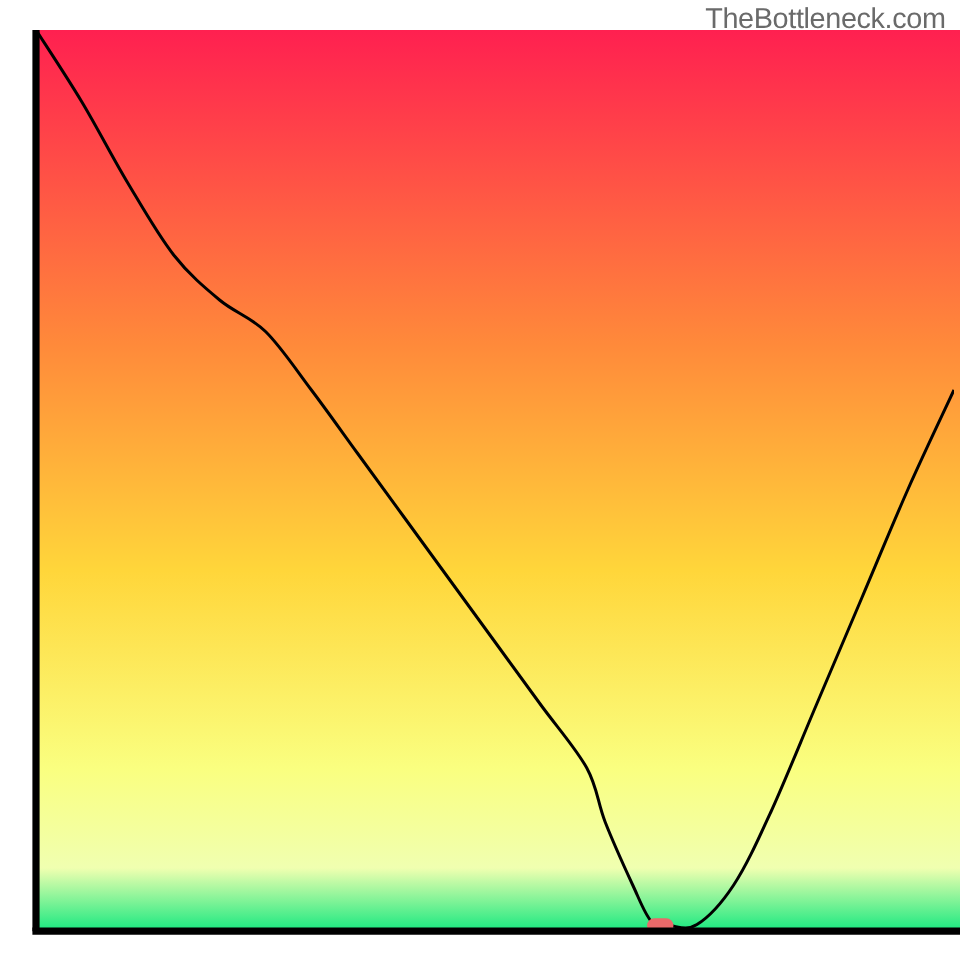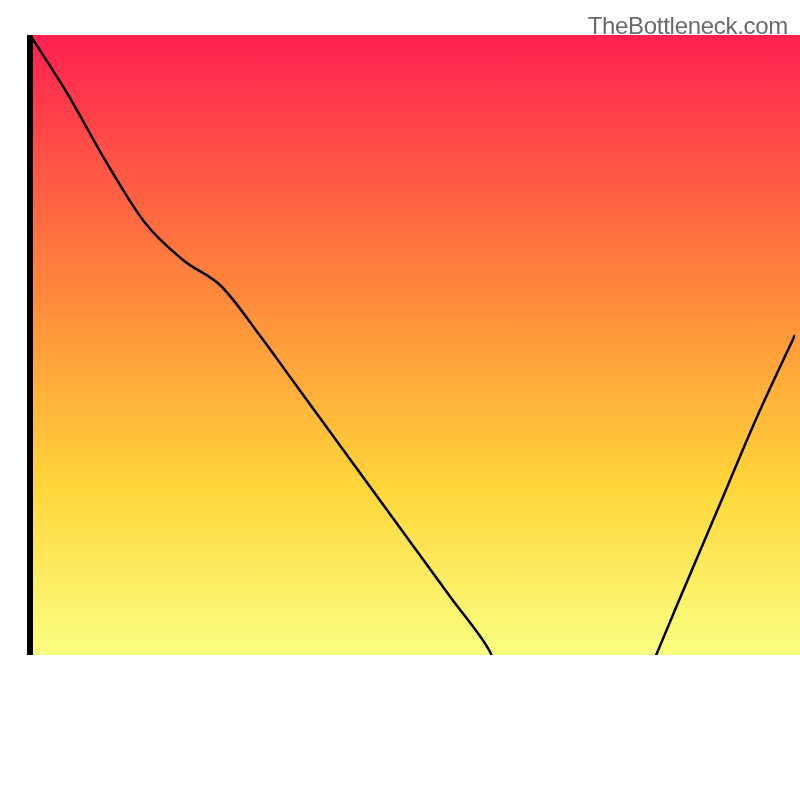--- a/index.html
+++ b/index.html
@@ -2,24 +2,23 @@
 <html><head>
 <meta charset="utf-8">
 <style>
 body {
   margin: 0;
   padding: 0;
   background: #fff;
 }
 .chart-wrap {
   width: 800px;
-  height: 645px;
+  height: 800px;
   position: relative;
   overflow: hidden;
-  margin-top: 10px;
 }
 .watermark {
   position: absolute;
   top: 2px;
   right: 12px;
   font-family: Arial, Helvetica, sans-serif;
   font-size: 24px;
   font-weight: 500;
   color: #6A6A6A;
   z-index: 3;

